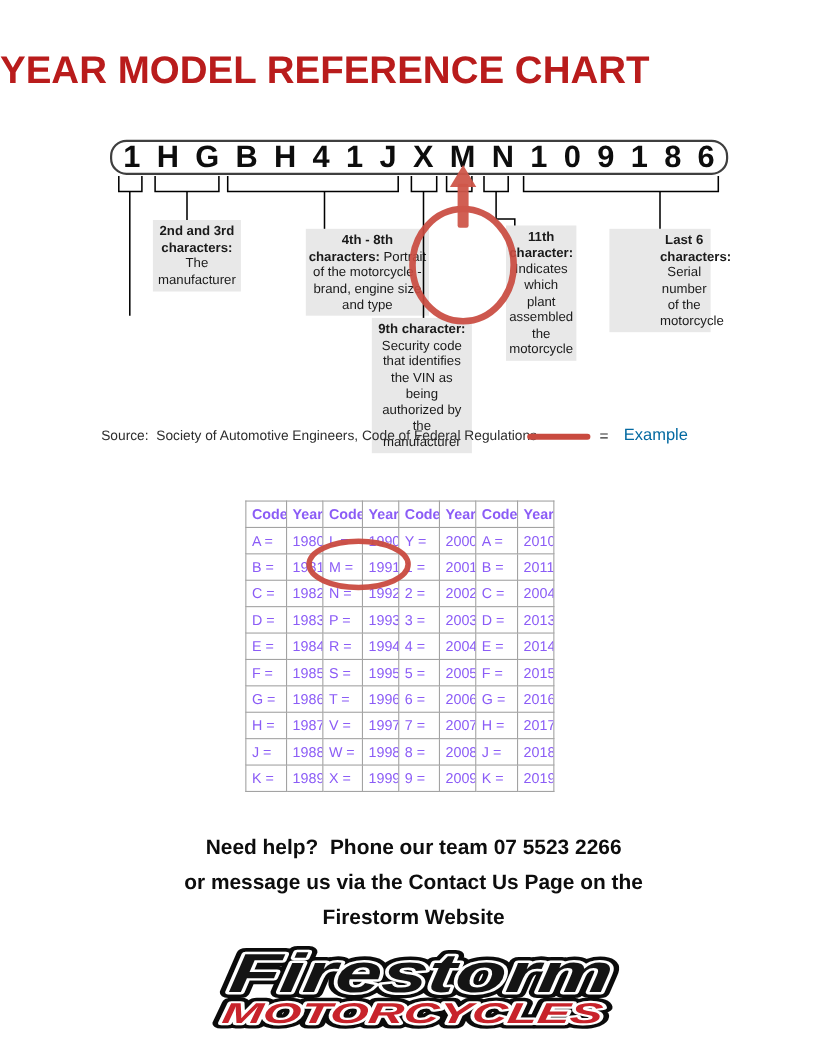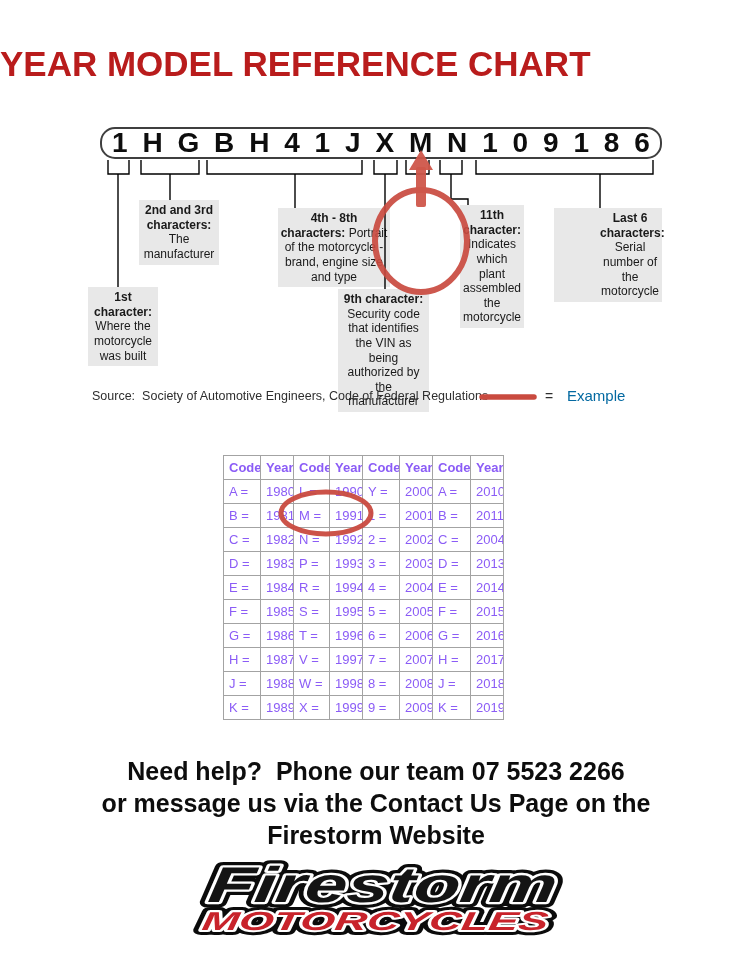--- a/index.html
+++ b/index.html
@@ -15,34 +15,34 @@
   
   .callout{position:absolute;background:#e8e8e8;font-size:12px;line-height:1.22;text-align:center;
            color:#1a1a1a;padding:3px 2px;box-sizing:border-box;}
   .callout .t{font-weight:bold;}
   #co-first{left:88px;top:287px;width:70px;}
   #co-2nd3rd{left:139px;top:200px;width:80px;}
   #co-4th8th{left:238px;top:208px;width:112px;margin-left:40px;}
   #co-9th{left:338px;top:289px;width:91px;}
   #co-10th{left:388px;top:203px;width:68px;}
   #co-11th{left:460px;top:205px;width:64px;}
-  #co-last6{left:554px;top:208px;width:108px;padding-left:46px;}
+  #co-last6{left:554px;top:208px;width:92px;padding-left:46px;}
   
   #source-line{position:absolute;left:92px;top:389px;font-size:12.5px;color:#2e2e2e;}
   #source-line .lbl{margin-right:7px;}
   #legend-equals{position:absolute;left:545px;top:388px;font-size:14px;color:#2e2e2e;}
   #legend-label{position:absolute;left:567px;top:387px;font-size:15px;color:#0369a1;}
   
   #year-table{position:absolute;left:223px;top:455px;width:280px;border-collapse:collapse;
               table-layout:fixed;font-size:13px;color:#8b5cf6;background:#fff;}
   #year-table th,#year-table td{border:1px solid #a3a3a3;height:23px;padding:0 0 0 5px;
               text-align:left;font-weight:normal;overflow:hidden;white-space:nowrap;}
   #year-table th{font-weight:bold;}
   
-  #help{position:absolute;left:0;right:0;top:755px;text-align:center;font-size:25px;
+  #help{position:absolute;left:0;right:0;top:755px;text-align:center;font-size:19px;
         font-weight:bold;line-height:32px;color:#0d0d0d;}
   
   #logo{position:absolute;left:176px;top:858px;width:400px;height:78px;}
   #logo text{font-family:"Liberation Sans",sans-serif;font-weight:bold;font-style:italic;}
   
   #overlay{position:absolute;left:0;top:0;width:752px;height:957px;pointer-events:none;z-index:6;}
 </style>
 </head>
 <body>
 
@@ -63,24 +63,20 @@
       <span>M</span>
       <span>N</span>
       <span>1</span>
       <span>0</span>
       <span>9</span>
       <span>1</span>
       <span>8</span>
       <span>6</span>
     </div>
 
-  <div class="callout" id="co-first">
-    <span class="t">1st character:</span>
-    <span class="d">Where the motorcycle was built</span>
-  </div>
   <div class="callout" id="co-2nd3rd">
     <span class="t">2nd and 3rd characters:</span>
     <span class="d">The manufacturer</span>
   </div>
   <div class="callout" id="co-4th8th">
     <span class="t">4th - 8th characters:</span>
     <span class="d">Portrait of the motorcycle - brand, engine size and type</span>
   </div>
   <div class="callout" id="co-9th">
     <span class="t">9th character:</span>

